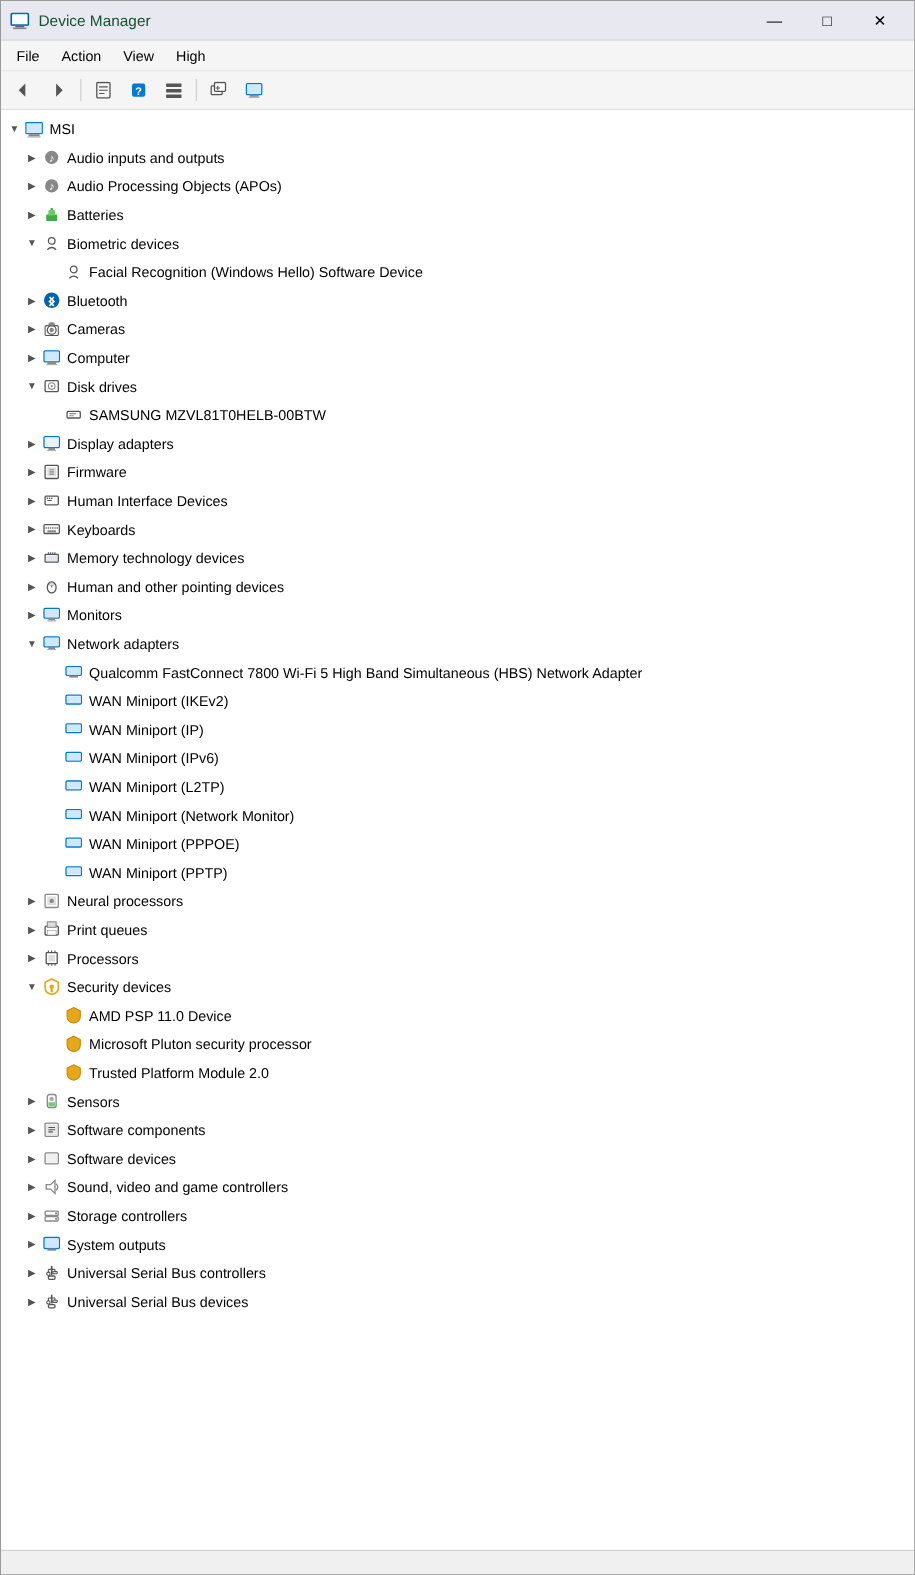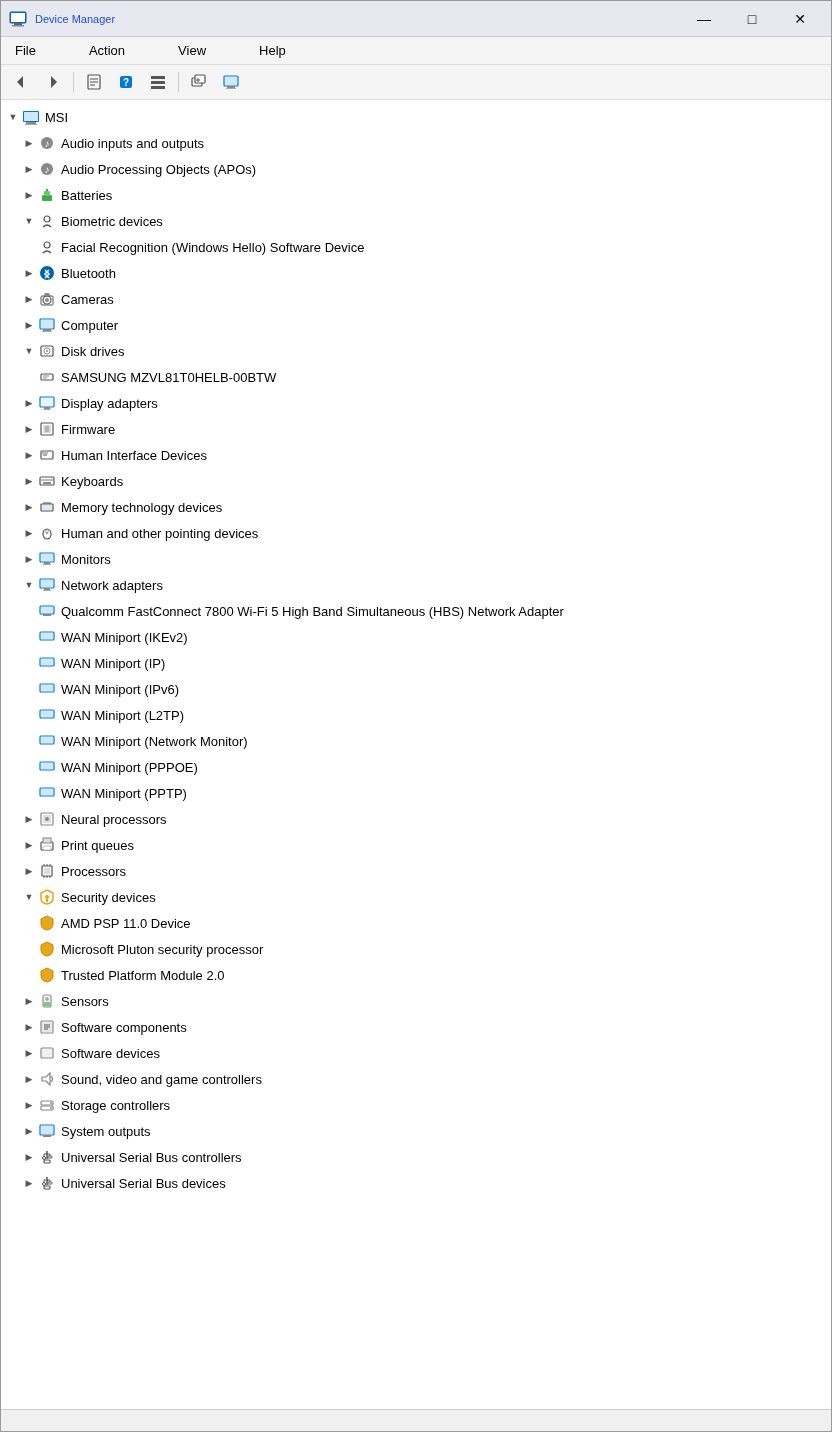--- a/index.html
+++ b/index.html
@@ -30,22 +30,22 @@
     .title-bar-left {
       display: flex;
       align-items: center;
       gap: 8px;
     }
     .title-bar-icon {
       width: 18px;
       height: 18px;
     }
     .title-bar-title {
-      font-size: 11px;
-      color: #1d4ed8;
+      font-size: 14px;
+      color: #14532d;
     }
     .title-bar-controls {
       display: flex;
       gap: 2px;
     }
     .title-bar-btn {
       width: 46px;
       height: 30px;
       border: none;
       background: transparent;
@@ -54,21 +54,20 @@
       display: flex;
       align-items: center;
       justify-content: center;
       color: #000;
     }
     .menu-bar {
       display: flex;
       background: #f5f5f5;
       border-bottom: 1px solid #ddd;
       padding: 2px 4px;
-      gap: 33px;
     }
     .menu-item {
       padding: 4px 10px;
       cursor: pointer;
       font-size: 13px;
       border-radius: 2px;
     }
     .toolbar {
       display: flex;
       background: #f5f5f5;
@@ -133,21 +132,21 @@
       justify-content: center;
       flex-shrink: 0;
       margin-right: 4px;
       font-size: 14px;
     }
     .item-label {
       font-size: 13px;
       color: #000;
     }
     .indent1 { padding-left: 20px; }
-    .indent2 { padding-left: 20px; }
+    .indent2 { padding-left: 40px; }
     .status-bar {
       height: 22px;
       background: #f0f0f0;
       border-top: 1px solid #ccc;
       display: flex;
       align-items: center;
       padding: 0 8px;
       font-size: 12px;
       color: #555;
     }
@@ -173,21 +172,21 @@
       <button class="title-bar-btn">—</button>
       <button class="title-bar-btn">□</button>
       <button class="title-bar-btn close">✕</button>
     </div>
   </div>
 
   <div class="menu-bar">
     <div class="menu-item">File</div>
     <div class="menu-item">Action</div>
     <div class="menu-item">View</div>
-    <div class="menu-item">Help</div>
+    <div class="menu-item">High</div>
   </div>
 
   <div class="toolbar">
     <button class="toolbar-btn" title="Back">
       <svg width="16" height="16" viewBox="0 0 16 16">
           <polygon points="10,2 4,8 10,14" fill="#555"></polygon>
         </svg>
     </button>
     <button class="toolbar-btn" title="Forward">
       <svg width="16" height="16" viewBox="0 0 16 16">

